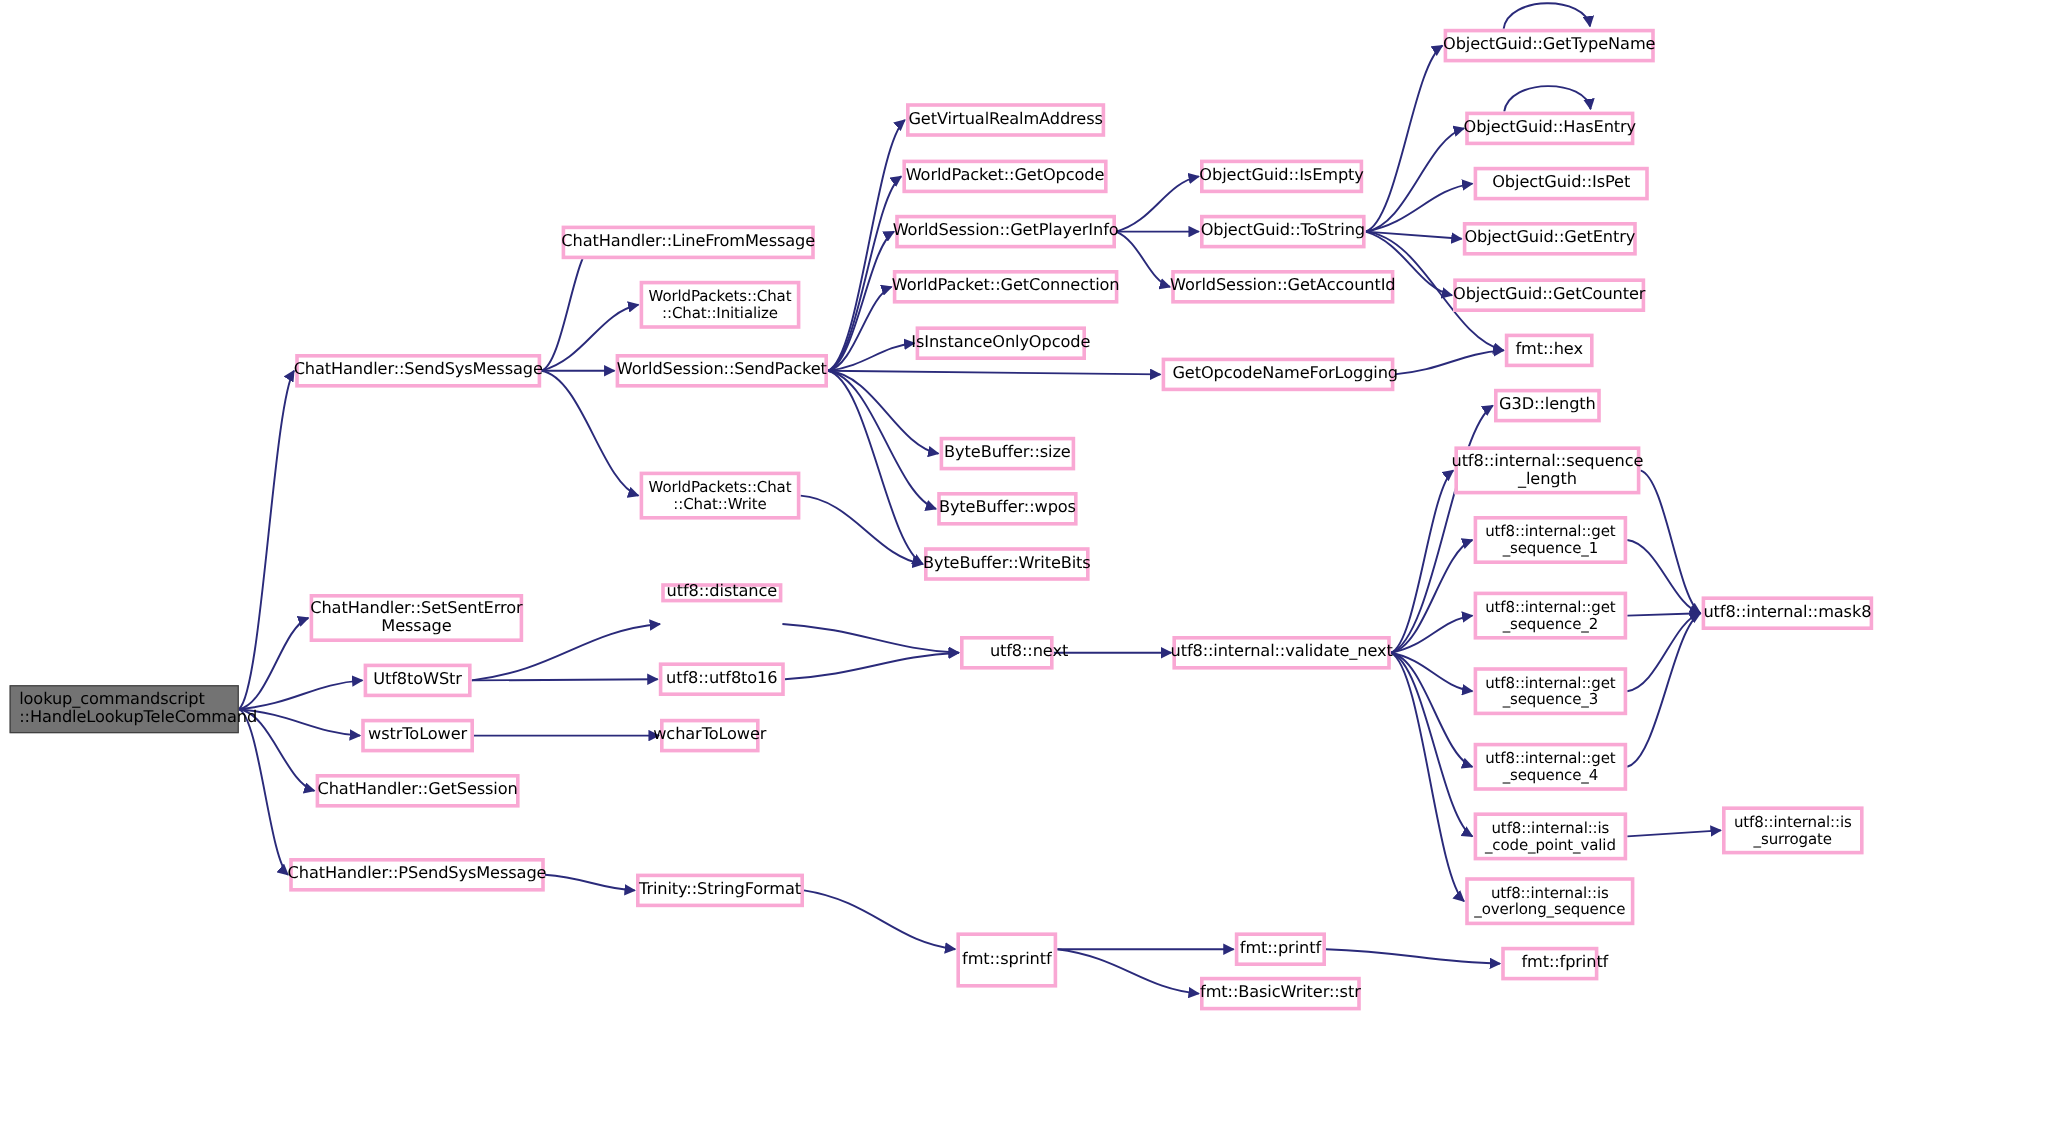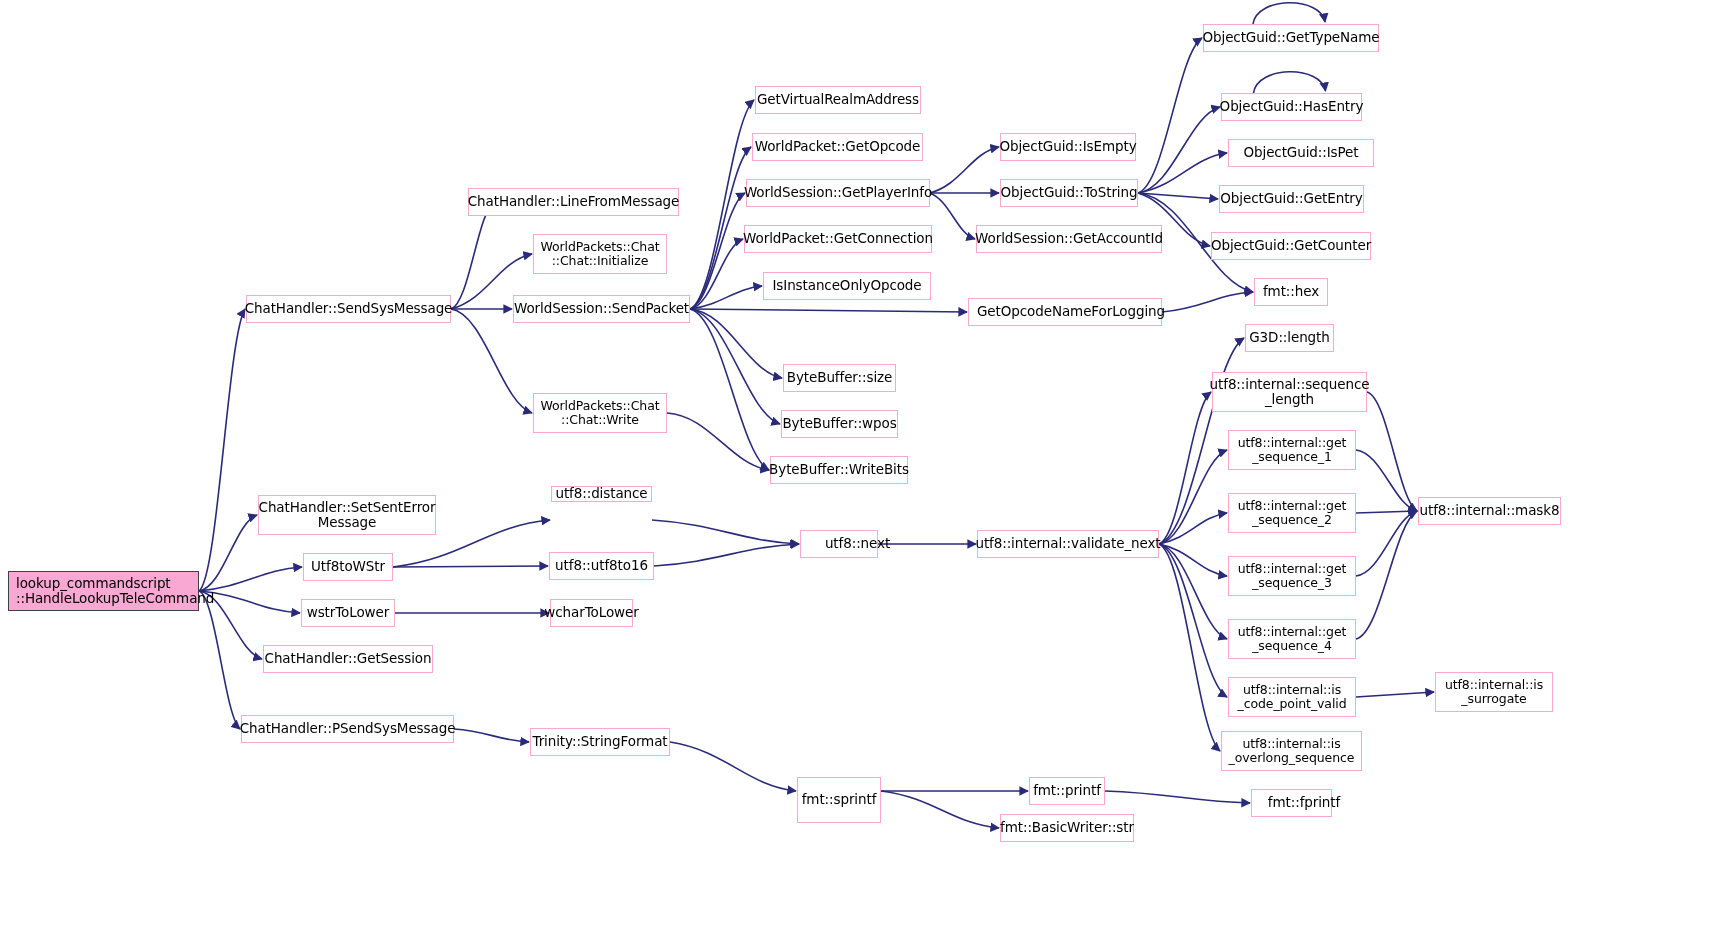--- a/index.html
+++ b/index.html
@@ -19,36 +19,36 @@
     position: absolute;
     left: 0;
     top: 0;
     width: 1716px;
     height: 936px;
     pointer-events: none;
   }
   .node {
     position: absolute;
     box-sizing: border-box;
-    border: 1px solid #f9a8d4;
+    border: 3px solid #f9a8d4;
     background: #ffffff;
     color: #000000;
     display: flex;
     align-items: center;
     justify-content: center;
     text-align: center;
     line-height: 1.12;
     font-size: 13.5px;
     letter-spacing: -0.1px;
     white-space: pre-line;
     padding: 0 3px;
     z-index: 2;
   }
   .node.root {
-    background: #f9a8d4;
+    background: #737373;
     border: 1px solid #404040;
     text-align: left;
     justify-content: flex-start;
     padding-left: 7px;
   }
 </style>
 </head>
 <body>
 
 <div id="canvas">
@@ -131,21 +131,21 @@
       <div class="node" style="left: 468px; top: 188px; width: 211px; height: 28px;">ChatHandler::LineFromMessage</div>
       <div class="node" style="left: 533px; top: 234px; width: 134px; height: 40px; font-size: 12.5px;">WorldPackets::Chat
 ::Chat::Initialize</div>
       <div class="node" style="left: 513px; top: 295px; width: 177px; height: 28px;">WorldSession::SendPacket</div>
       <div class="node" style="left: 533px; top: 393px; width: 134px; height: 40px; font-size: 12.5px;">WorldPackets::Chat
 ::Chat::Write</div>
       <div class="node" style="left: 755px; top: 86px; width: 166px; height: 28px;">GetVirtualRealmAddress</div>
       <div class="node" style="left: 752px; top: 133px; width: 171px; height: 28px;">WorldPacket::GetOpcode</div>
       <div class="node" style="left: 746px; top: 179px; width: 184px; height: 28px;">WorldSession::GetPlayerInfo</div>
       <div class="node" style="left: 744px; top: 225px; width: 188px; height: 28px;">WorldPacket::GetConnection</div>
-      <div class="node" style="left: 763px; top: 272px; width: 168px; height: 28px;">IsInstanceOnlyOpcode</div>
+      <div class="node" style="left: 763px; top: 272px; width: 142px; height: 28px;">IsInstanceOnlyOpcode</div>
       <div class="node" style="left: 783px; top: 364px; width: 113px; height: 28px;">ByteBuffer::size</div>
       <div class="node" style="left: 781px; top: 410px; width: 117px; height: 28px;">ByteBuffer::wpos</div>
       <div class="node" style="left: 770px; top: 456px; width: 138px; height: 28px;">ByteBuffer::WriteBits</div>
       <div class="node" style="left: 551px; top: 486px; width: 101px; height: 16px;">utf8::distance</div>
       <div class="node" style="left: 549px; top: 552px; width: 105px; height: 28px;">utf8::utf8to16</div>
       <div class="node" style="left: 550px; top: 599px; width: 83px; height: 28px;">wcharToLower</div>
       <div class="node" style="left: 530px; top: 728px; width: 140px; height: 28px;">Trinity::StringFormat</div>
       <div class="node" style="left: 800px; top: 530px; width: 78px; height: 28px; padding-left: 40px;">utf8::next</div>
       <div class="node" style="left: 797px; top: 777px; width: 84px; height: 46px;">fmt::sprintf</div>
       <div class="node" style="left: 1000px; top: 133px; width: 136px; height: 28px;">ObjectGuid::IsEmpty</div>

